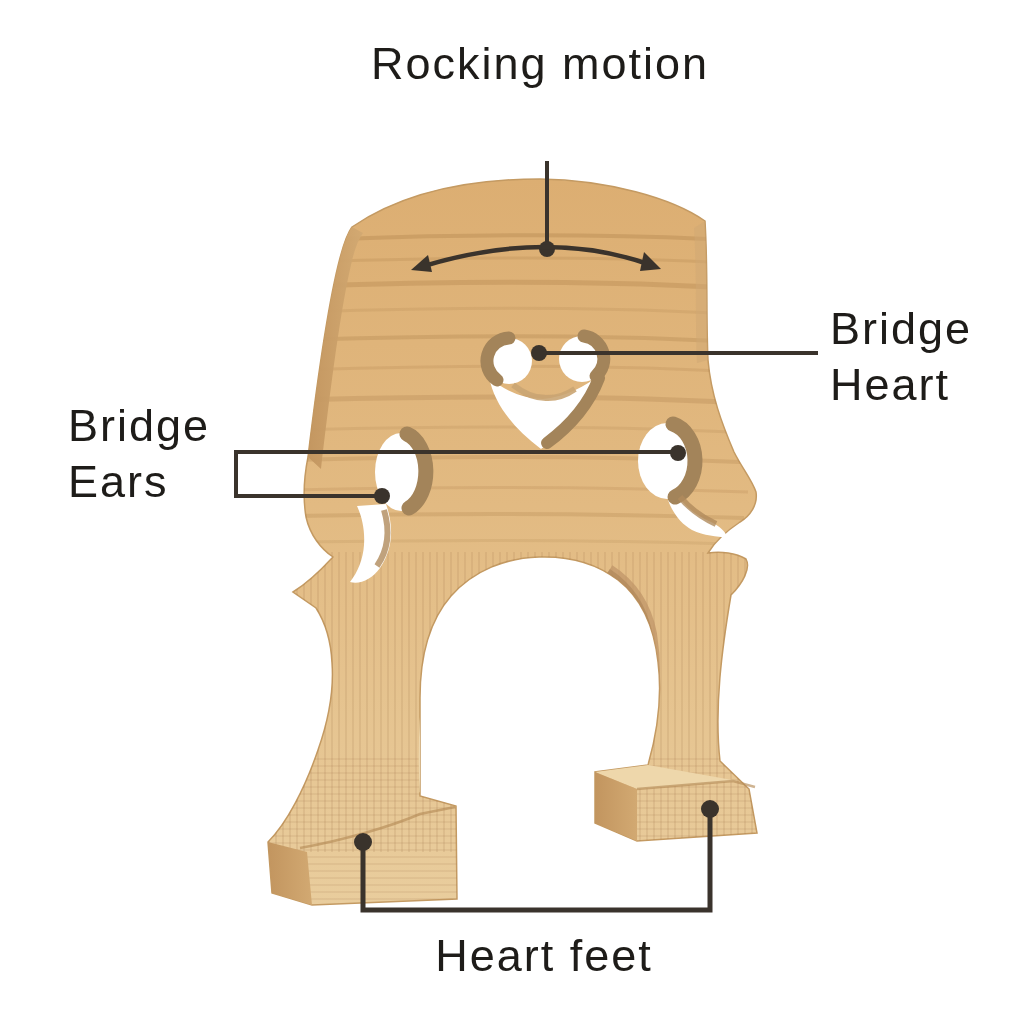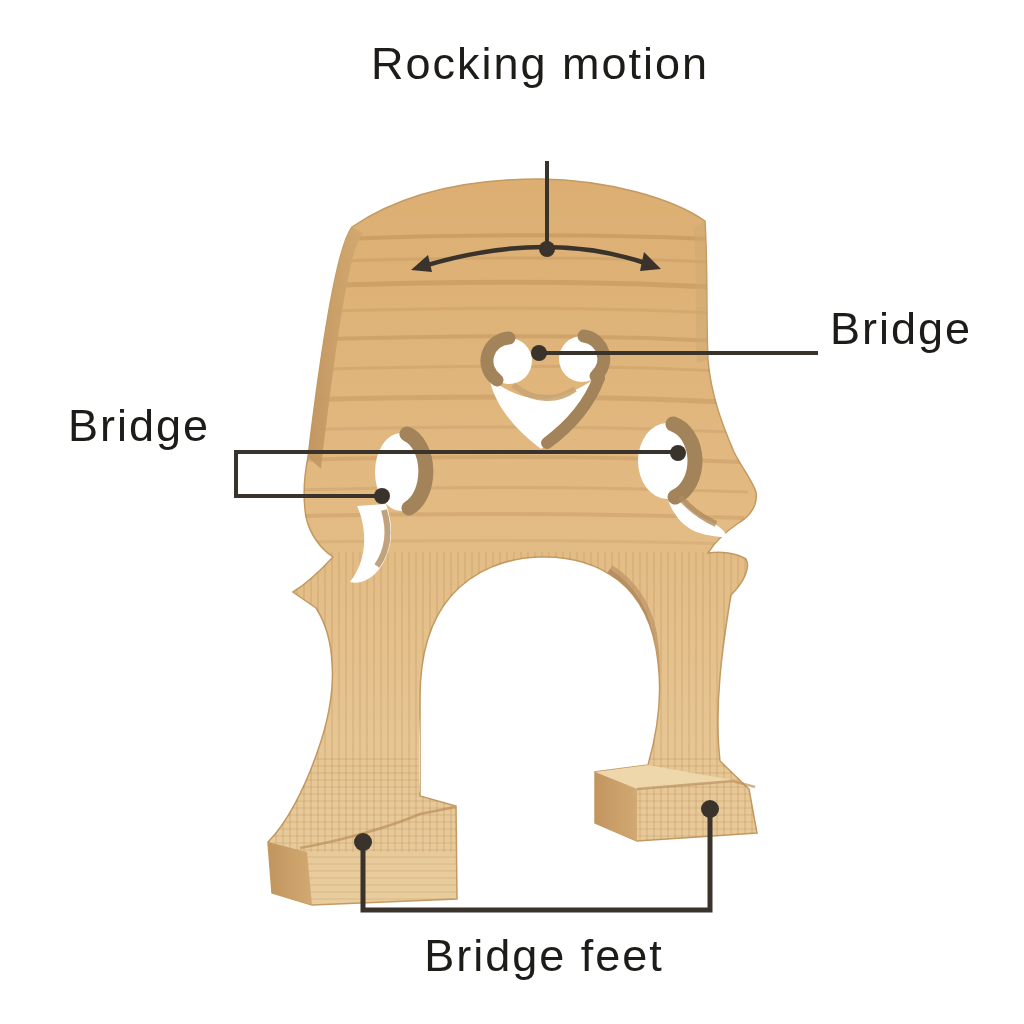--- a/index.html
+++ b/index.html
@@ -151,23 +151,25 @@
       <circle cx="710" cy="809" r="9" stroke="none"></circle>
     </g>
   </svg>
 
   <div class="label center" style="left:290px;top:36px;width:500px;">
     <span>Rocking motion</span>
   </div>
 
   <div class="label" style="left:830px;top:301px;">
     <span>Bridge</span>
+    <span>Heart</span>
   </div>
 
   <div class="label" style="left:68px;top:398px;">
     <span>Bridge</span>
+    <span>Ears</span>
   </div>
 
   <div class="label center" style="left:344px;top:928px;width:400px;">
-    <span>Bridge feet</span>
+    <span>Heart feet</span>
   </div>
 
 </div>
 
 </body></html>

